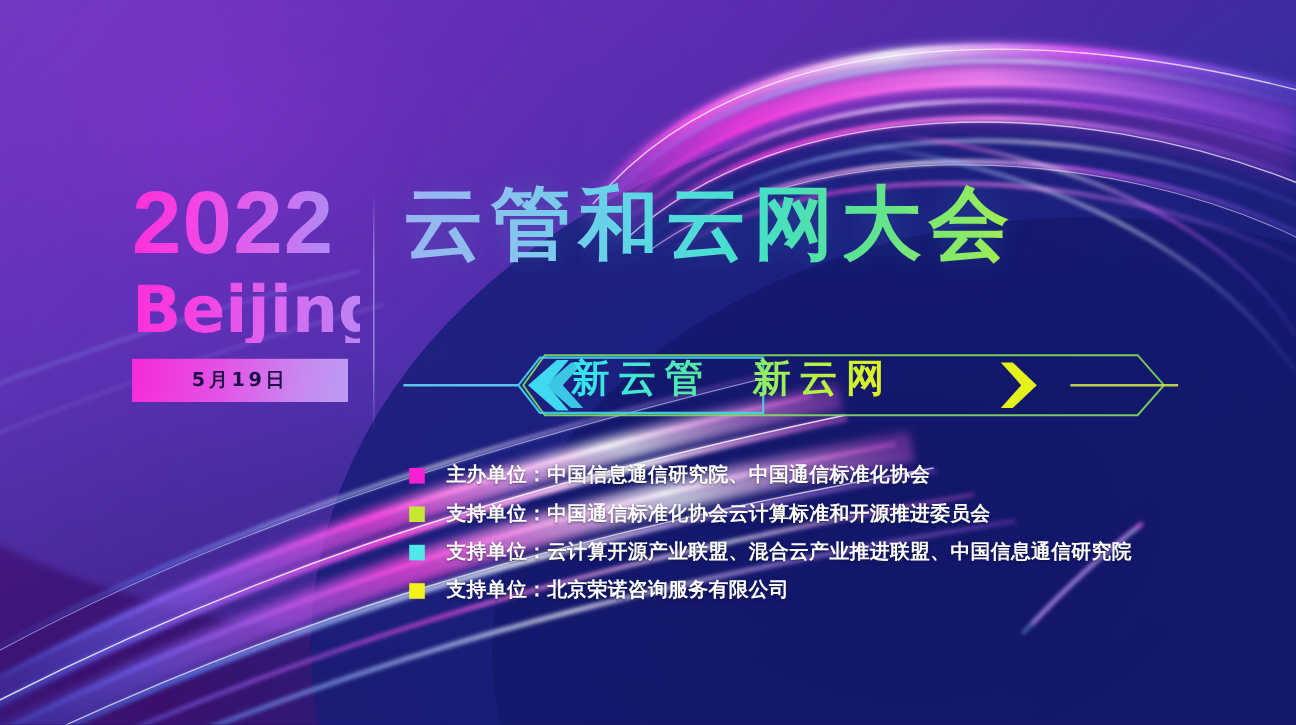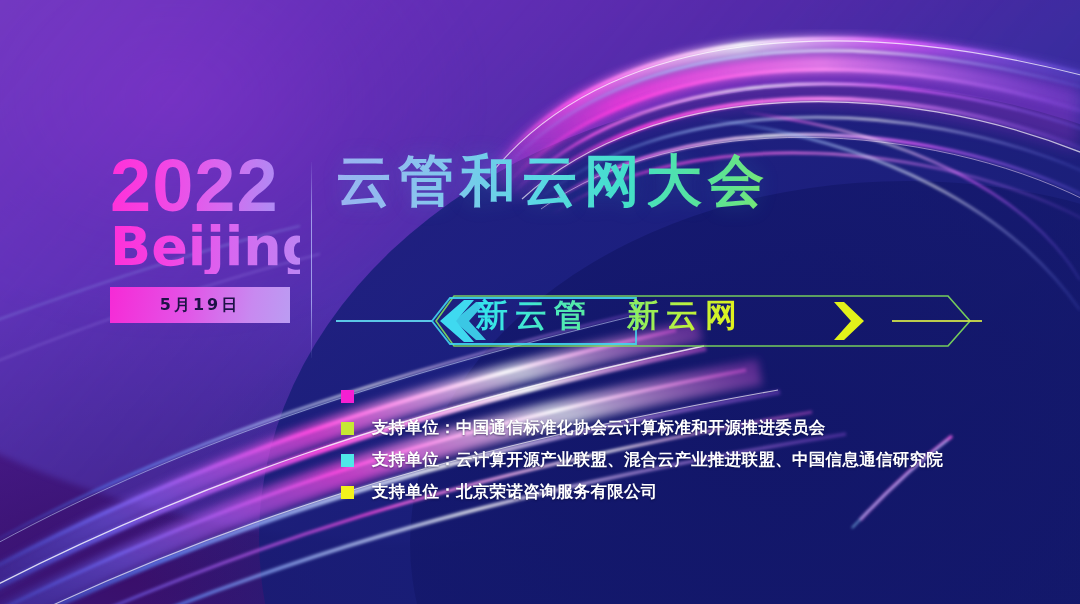--- a/index.html
+++ b/index.html
@@ -72,21 +72,21 @@
     font-weight: 700;
     letter-spacing: 1px;
     line-height: 0.92;
     background: linear-gradient(95deg, #ff2fd8 0%, #f445e4 28%, #d868ef 58%, #b189f4 85%, #a892f5 100%);
     -webkit-background-clip: text;
     background-clip: text;
     color: transparent;
     font-family: Liberation Sans, sans-serif;
   }
   .city {
-    margin-top: 0;
+    margin-top: 12px;
     font-size: 54px;
     font-weight: 700;
     line-height: 1.0;
     letter-spacing: 0px;
     background: linear-gradient(95deg, #ff2fd8 0%, #f443e3 30%, #d966f0 62%, #bd85f3 100%);
     -webkit-background-clip: text;
     background-clip: text;
     color: transparent;
     font-family: "DejaVu Sans", sans-serif;
   }
@@ -112,21 +112,21 @@
     background: linear-gradient(to bottom, rgba(170,180,255,0.05), rgba(185,195,255,0.72) 28%, rgba(185,195,255,0.72) 72%, rgba(170,180,255,0.05));
   }
 
   .right-block {
     position: absolute;
     left: 336px; top: 152px;
     width: 660px;
   }
 
   .cn-title {
-    font-size: 56px;
+    font-size: 67px;
     font-weight: 700;
     letter-spacing: 6px;
     line-height: 1.02;
     white-space: nowrap;
     font-family: "DejaVu Sans", sans-serif;
     background: linear-gradient(96deg,
         #9fb2f2 0%,
         #8fc4ef 14%,
         #5fd8e6 30%,
         #44e2c8 44%,
@@ -362,20 +362,21 @@
       </svg>
       <div class="slogan-text">
         <span class="slogan-a">新云管</span>
         <span class="slogan-b">新云网</span>
       </div>
     </div>
 
     <div class="org-list">
       <div class="org-row">
         <span class="org-bullet" style="background: rgb(245, 32, 210);"></span>
+        <span class="org-text">主办单位：中国信息通信研究院、中国通信标准化协会</span>
       </div>
       <div class="org-row">
         <span class="org-bullet" style="background: rgb(198, 232, 52);"></span>
         <span class="org-text">支持单位：中国通信标准化协会云计算标准和开源推进委员会</span>
       </div>
       <div class="org-row">
         <span class="org-bullet" style="background: rgb(79, 232, 232);"></span>
         <span class="org-text">支持单位：云计算开源产业联盟、混合云产业推进联盟、中国信息通信研究院</span>
       </div>
       <div class="org-row">

